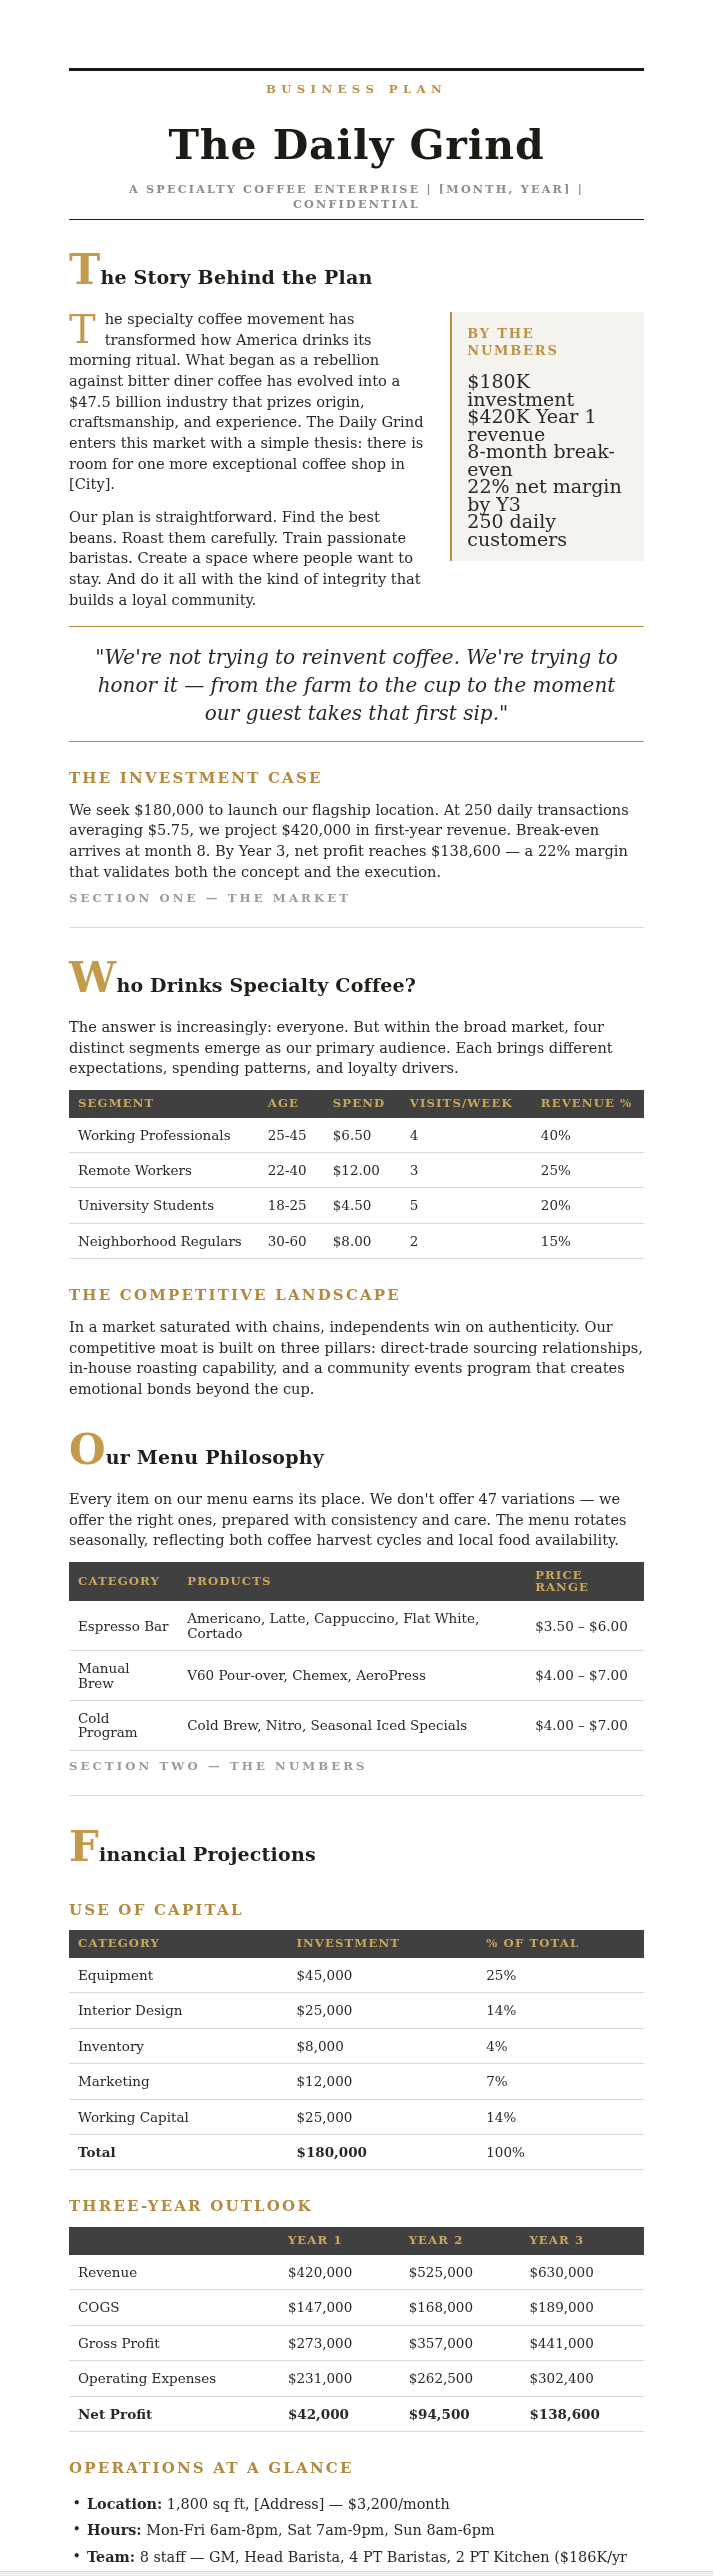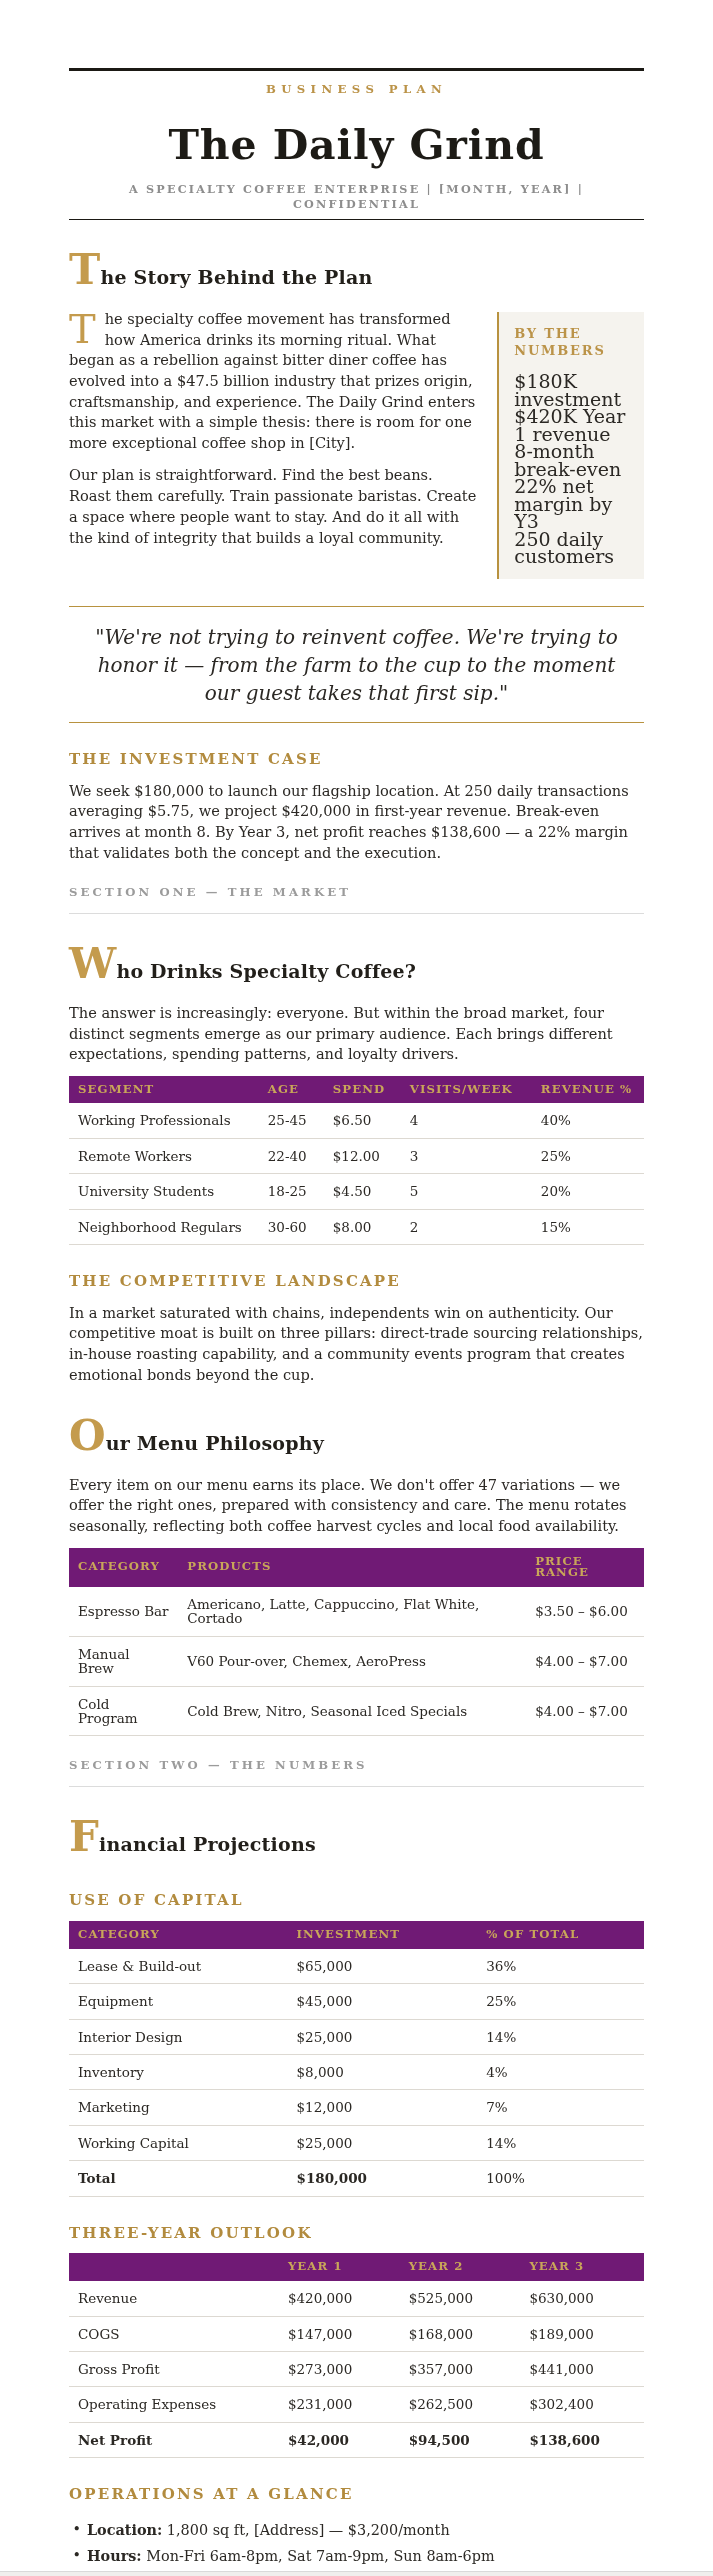--- a/index.html
+++ b/index.html
@@ -42,47 +42,47 @@
 
   
   p.body { margin-top:11.7px; font-size:14.6px; line-height:20.7px; color:#2b2824; }
   p.lede::first-letter {
     float:left; color:#c49b4d; font-size:40px; line-height:36px;
     padding:1.8px 9px 0 0; font-weight:normal;
   }
 
   
   .numbers-box {
-    float:right; width:147px; margin:3.6px 0 12.6px 20px;
+    float:right; width:194px; margin:3.6px 0 12.6px 20px;
     background:#f5f3ee; border-left:2.7px solid #b8923f;
     padding:12.6px 12.6px 12.6px 15.3px;
   }
   .numbers-box .nb-heading {
     color:#bb9348; font-size:13px; line-height:17px; font-weight:bold; letter-spacing:1.8px;
     margin-bottom:14.4px;
   }
   .numbers-box .stat { font-size:19px; line-height:17.5px; color:#2b2824; }
 
   
   blockquote.pull {
     margin-top:15.3px; border-top:1.8px solid #b8923f; border-bottom:1.8px solid #b8923f;
     padding:16px 16px 14.4px 16px; text-align:center;
     font-style:italic; font-size:20px; line-height:28px; color:#2b2824;
   }
 
   
   .divider {
-    margin-top:22px; padding-bottom:12px; border-bottom:0.9px solid #dcdcdc;
+    margin-top:8px; padding-bottom:21px; border-bottom:0.9px solid #dcdcdc;
     color:#9b9b9b; font-size:11.7px; line-height:15.3px; letter-spacing:3.1px; font-weight:bold;
   }
 
   
   table.data { margin-top:10.8px; width:100%; border-collapse:collapse; table-layout:fixed; }
   table.data th {
-    background:#701a75; color:#c9a659; text-align:left;
+    background:#404040; color:#c9a659; text-align:left;
     font-size:11.7px; line-height:11.7px; font-weight:bold; letter-spacing:1.1px;
     padding:8px 9px;
   }
   table.data td {
     font-size:13.5px; line-height:14.4px; color:#2b2824;
     padding:10px 9px; border-bottom:0.9px solid #ddd9d2;
   }
   table.data td.b { font-weight:bold; }
 
   
@@ -230,25 +230,20 @@
       </colgroup>
       <thead>
         <tr>
           <th>CATEGORY</th>
           <th>INVESTMENT</th>
           <th>% OF TOTAL</th>
         </tr>
       </thead>
       <tbody>
         <tr>
-          <td>Lease &amp; Build-out</td>
-          <td>$65,000</td>
-          <td>36%</td>
-        </tr>
-        <tr>
           <td>Equipment</td>
           <td>$45,000</td>
           <td>25%</td>
         </tr>
         <tr>
           <td>Interior Design</td>
           <td>$25,000</td>
           <td>14%</td>
         </tr>
         <tr>

